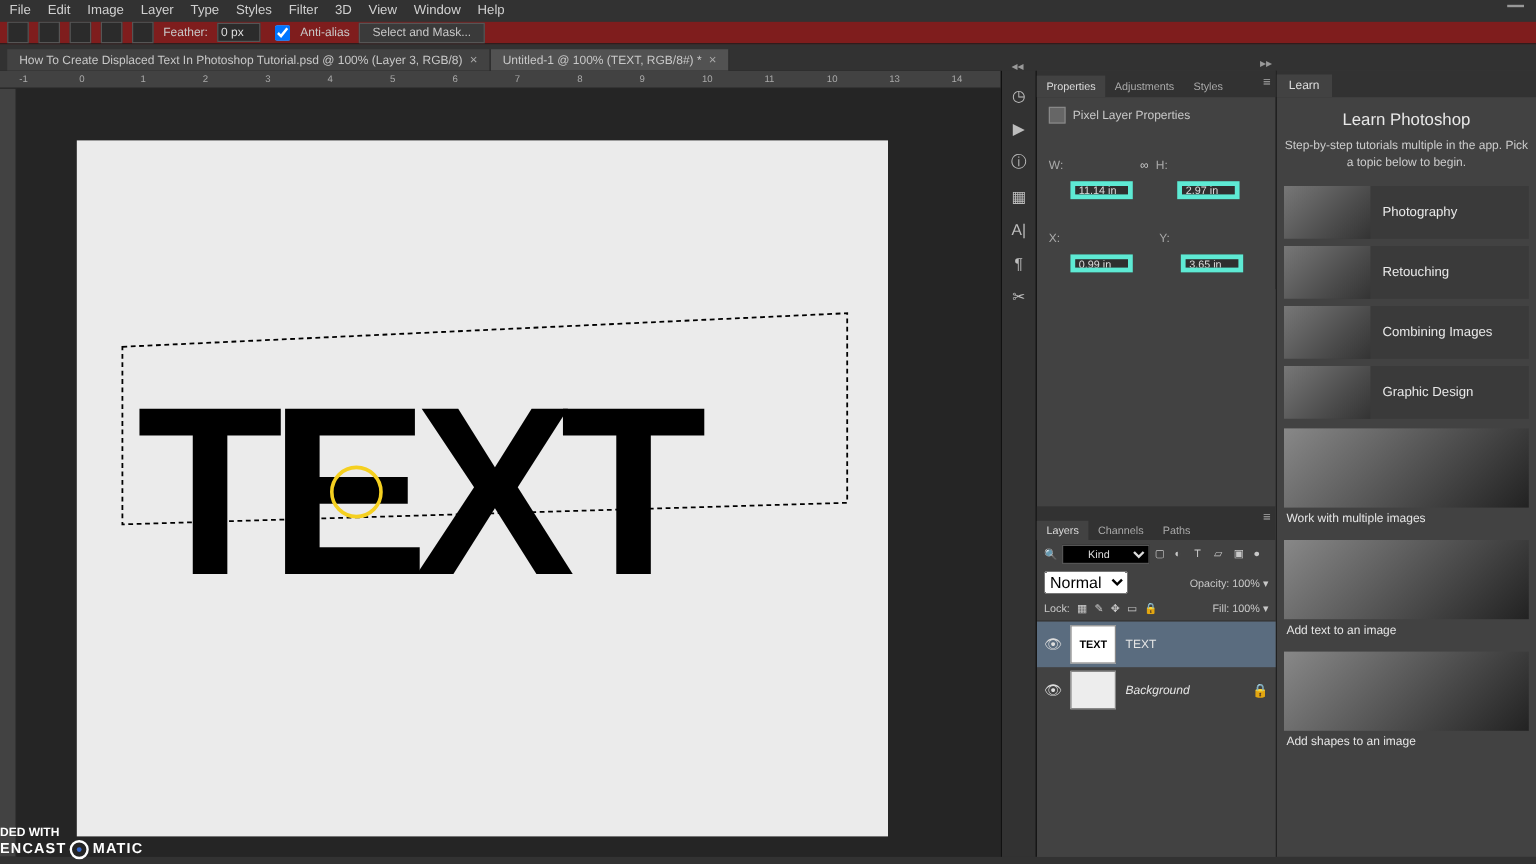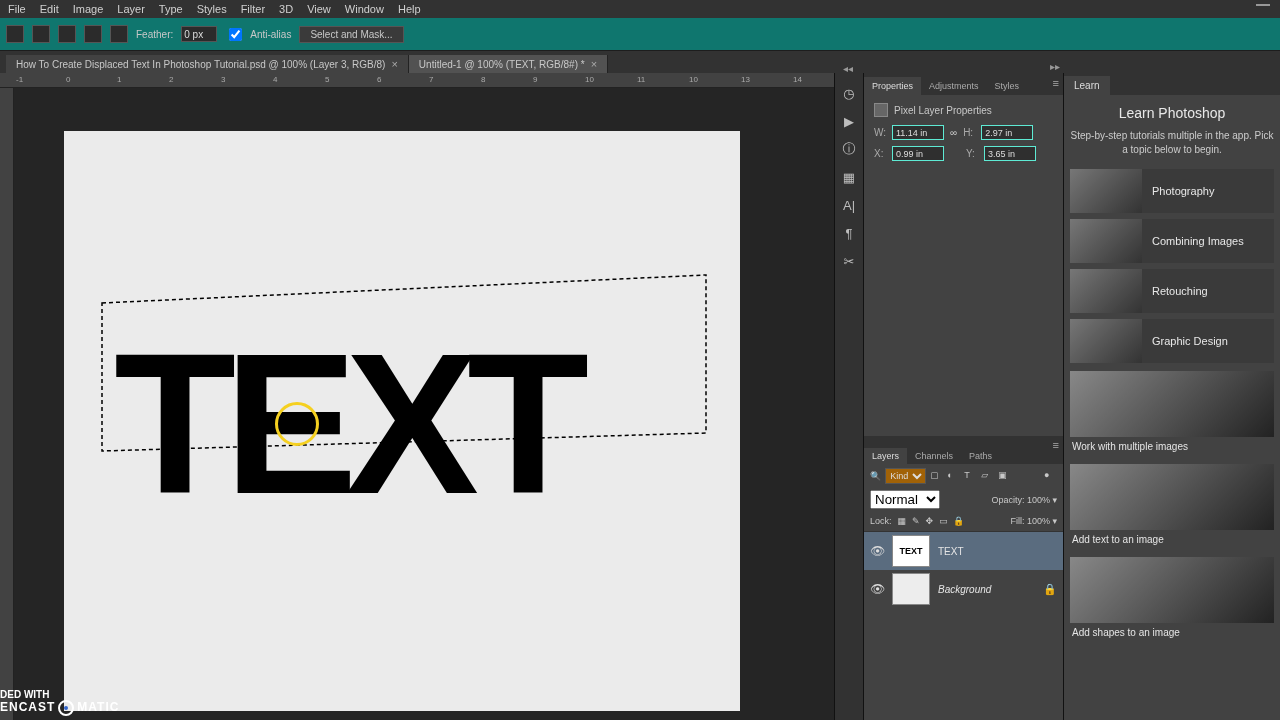--- a/index.html
+++ b/index.html
@@ -4,21 +4,21 @@
 <style>
 * { margin: 0; padding: 0; box-sizing: border-box; font-family: Arial, sans-serif; }
 body { background: #323232; width: 1280px; height: 720px; overflow: hidden; position: relative; }
 
 
 .menubar { height: 18px; background: #323232; display: flex; align-items: center; padding: 0 8px; gap: 14px; position: relative; }
 .menubar span { color: #d0d0d0; font-size: 11px; cursor: default; }
 .menubar .min-btn { position: absolute; right: 10px; top: 4px; width: 14px; height: 2px; background: #989898; }
 
 
-.optionsbar { height: 33px; background: #0f766e; display: flex; align-items: center; padding: 0 6px; gap: 8px; border-bottom: 1px solid #1d1d1d; }
+.optionsbar { height: 19px; background: #7f1d1d; display: flex; align-items: center; padding: 0 6px; gap: 8px; border-bottom: 1px solid #1d1d1d; }
 .optionsbar .iconbtn { width: 18px; height: 18px; background: #2b2b2b; border: 1px solid #555; display: inline-block; }
 .opt-label { color: #c8c8c8; font-size: 10px; }
 .opt-input { width: 36px; height: 16px; background: #2b2b2b; border: 1px solid #555; color: #ddd; font-size: 10px; padding: 0 2px; }
 .opt-chk { margin-left: 4px; }
 .opt-btn { background: #3a3a3a; border: 1px solid #555; color: #c8c8c8; font-size: 10px; padding: 2px 10px; }
 
 
 .tabbar { height: 22px; background: #323232; display: flex; align-items: flex-end; padding-left: 6px; }
 .tab { background: #424242; color: #c8c8c8; font-size: 10px; padding: 3px 10px; border-right: 1px solid #222; display: flex; align-items: center; gap: 6px; }
 .tab.active { background: #525252; }
@@ -47,33 +47,33 @@
 
 
 .rightcol { width: 200px; background: #424242; display: flex; flex-direction: column; border-right: 1px solid #111; }
 .paneltabs { display: flex; background: #323232; height: 22px; align-items: flex-end; position: relative;}
 .ptab { font-size: 9px; color: #aaa; padding: 4px 8px; }
 .ptab.active { background: #424242; color: #ddd; }
 .paneltabs .menu { position: absolute; right: 4px; top: 4px; color: #aaa; font-size: 11px; }
 .propbody { padding: 8px 10px; color: #c8c8c8; font-size: 10px; flex: 0 0 auto; }
 .propbody .row { display: flex; align-items: center; gap: 6px; margin-bottom: 6px; }
 .propbody .lbl { color: #aaa; width: 12px; }
-.propbody .val { width: 52px; height: 15px; background: #2f2f2f; border: 1px solid #5eead4; color: #ddd; font-size: 9px; padding: 0 3px; }
+.propbody .val { width: 52px; height: 15px; background: #2f2f2f; border: 4px solid #5eead4; color: #ddd; font-size: 9px; padding: 0 3px; margin-top: 40px; }
 .propbody .hdr { display:flex; align-items:center; gap:6px; margin-bottom:8px; }
 
 .spacerpanel { flex:1; background:#424242; }
 
 
 .layerspanel { background: #424242; }
 .layerstabs { display: flex; background: #323232; height: 28px; align-items: flex-end; position:relative;}
 .ltab { font-size: 9px; color: #aaa; padding: 3px 8px; }
 .ltab.active { background: #424242; color: #ddd; }
 .layerstabs .menu { position:absolute; right:4px; top:3px; color:#aaa; font-size:11px; }
 .layersctrl { display: flex; align-items: center; gap: 4px; padding: 4px 6px; font-size: 9px; color: #c8c8c8; }
-.layersctrl .sel { background: #a16207; border: 1px solid #555; color: #ddd; font-size: 9px; height: 16px; padding:0 0; }
+.layersctrl .sel { background: #000000; border: 1px solid #555; color: #ddd; font-size: 9px; height: 16px; padding:0 16px;text-align:center; }
 .layersctrl .mini { width:13px; height:13px; }
 .layersctrl2 { display:flex; align-items:center; gap:6px; padding: 2px 6px 5px; font-size:9px; color:#c8c8c8; justify-content:space-between;}
 .layersctrl3 { display:flex; align-items:center; gap:6px; padding: 2px 6px 5px; font-size:9px; color:#c8c8c8; border-bottom:1px solid #333;}
 .layerrow { display: flex; align-items: center; height: 38px; padding: 0 6px; gap: 8px; }
 .layerrow.selected { background: #5a6c7f; }
 .layerrow .eye { color: #ddd; font-size: 12px; width: 14px; text-align:center;}
 .layerrow .thumb { width: 38px; height: 32px; background: #fff; border: 1px solid #888; position: relative; display:flex; align-items:center; justify-content:center;}
 .layerrow .thumb.bg { background:#ededed; }
 .layerrow .thumb .tt { font-size:9px; font-weight:900; }
 .layerrow .lname { font-size: 10px; color: #e5e5e5; }
@@ -272,25 +272,25 @@
     </div>
     <div class="learnbody">
       <h3>Learn Photoshop</h3>
       <div class="desc">Step-by-step tutorials multiple in the app. Pick a topic below to begin.</div>
       <div class="card">
           <div class="cimg"></div>
           <span class="ctitle">Photography</span>
         </div>
       <div class="card">
           <div class="cimg"></div>
-          <span class="ctitle">Combining Images</span>
+          <span class="ctitle">Retouching</span>
         </div>
       <div class="card">
           <div class="cimg"></div>
-          <span class="ctitle">Retouching</span>
+          <span class="ctitle">Combining Images</span>
         </div>
       <div class="card">
           <div class="cimg"></div>
           <span class="ctitle">Graphic Design</span>
         </div>
       <div class="bigcard">
           <div class="bimg"></div>
           <div class="bcap">Work with multiple images</div>
         </div>
       <div class="bigcard">

